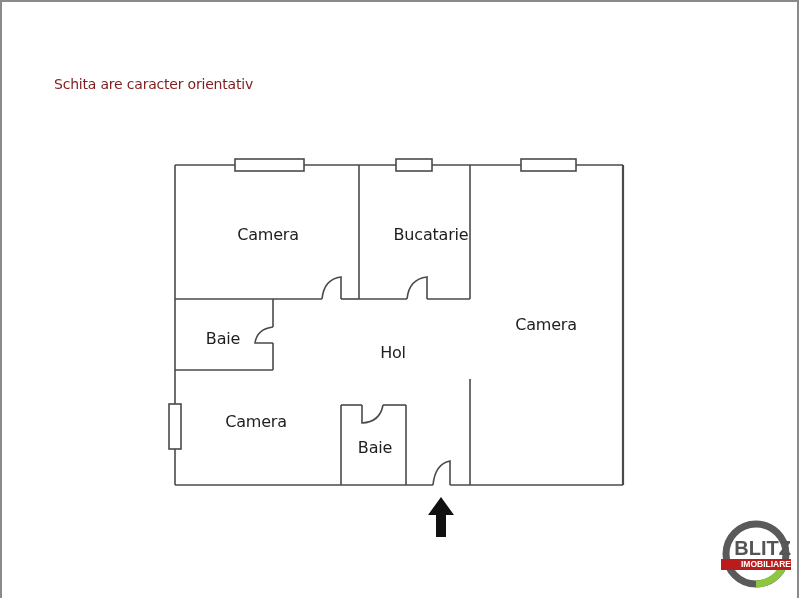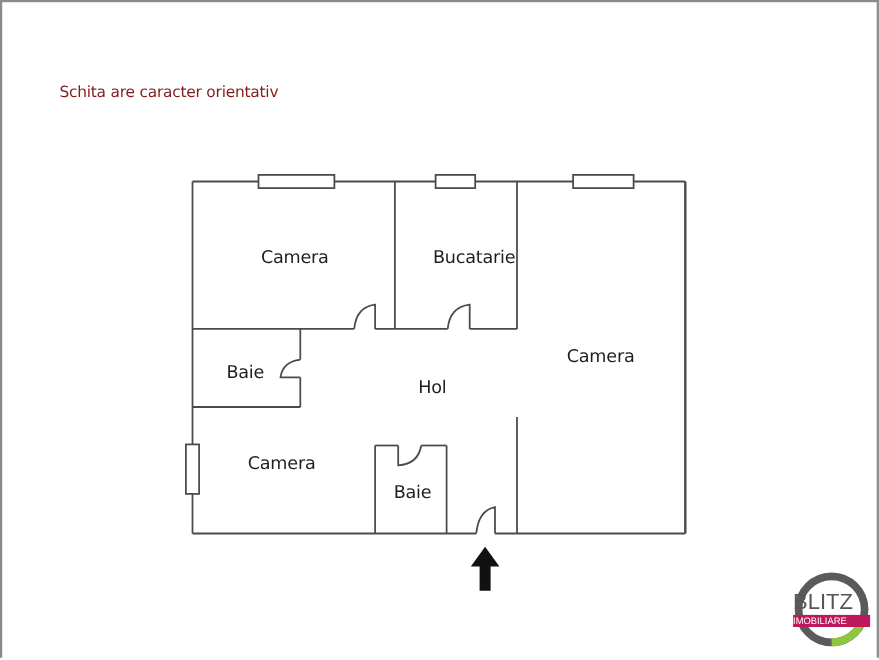--- a/index.html
+++ b/index.html
@@ -2,23 +2,23 @@
 <html><head>
 <meta charset="utf-8">
 <style>
   html, body { margin:0; padding:0; }
   body { width:799px; height:600px; background:#ffffff; position:relative; overflow:hidden; font-family:"DejaVu Sans", sans-serif; }
   .frame { position:absolute; left:0; top:0; width:795px; height:596px; border:2px solid #8a8a8a; border-bottom:none; }
   .note { position:absolute; left:54px; top:76px; font-size:14px; color:#7f1d1d; letter-spacing:-0.2px; }
   svg.plan { position:absolute; left:0; top:0; }
   .room-label { position:absolute; font-size:16px; color:#1e1e1e; transform:translate(-50%,-50%); white-space:nowrap; letter-spacing:-0.2px; }
   .logo { position:absolute; left:721px; top:519px; width:70px; height:70px; }
-  .logo-text { position:absolute; left:0; width:70px; text-align:left; font-family:"Liberation Sans", sans-serif; font-weight:normal; }
+  .logo-text { position:absolute; left:0; width:70px; text-align:right; font-family:"Liberation Sans", sans-serif; font-weight:bold; }
   .logo-t1 { top:18px; font-size:20px; color:#555; letter-spacing:0px; }
-  .logo-t2 { top:40px; font-size:8.5px; color:#fff; background:#be185d; line-height:11px; }
+  .logo-t2 { top:40px; font-size:8.5px; color:#fff; background:#b91c1c; line-height:11px; }
 </style>
 </head>
 <body>
 
 <div class="frame"></div>
 
 <div class="note">Schita are caracter orientativ</div>
 
 <svg class="plan" width="799" height="600" viewBox="0 0 799 600">
   <g fill="none" stroke="#4a4a4a" stroke-width="1.6">

